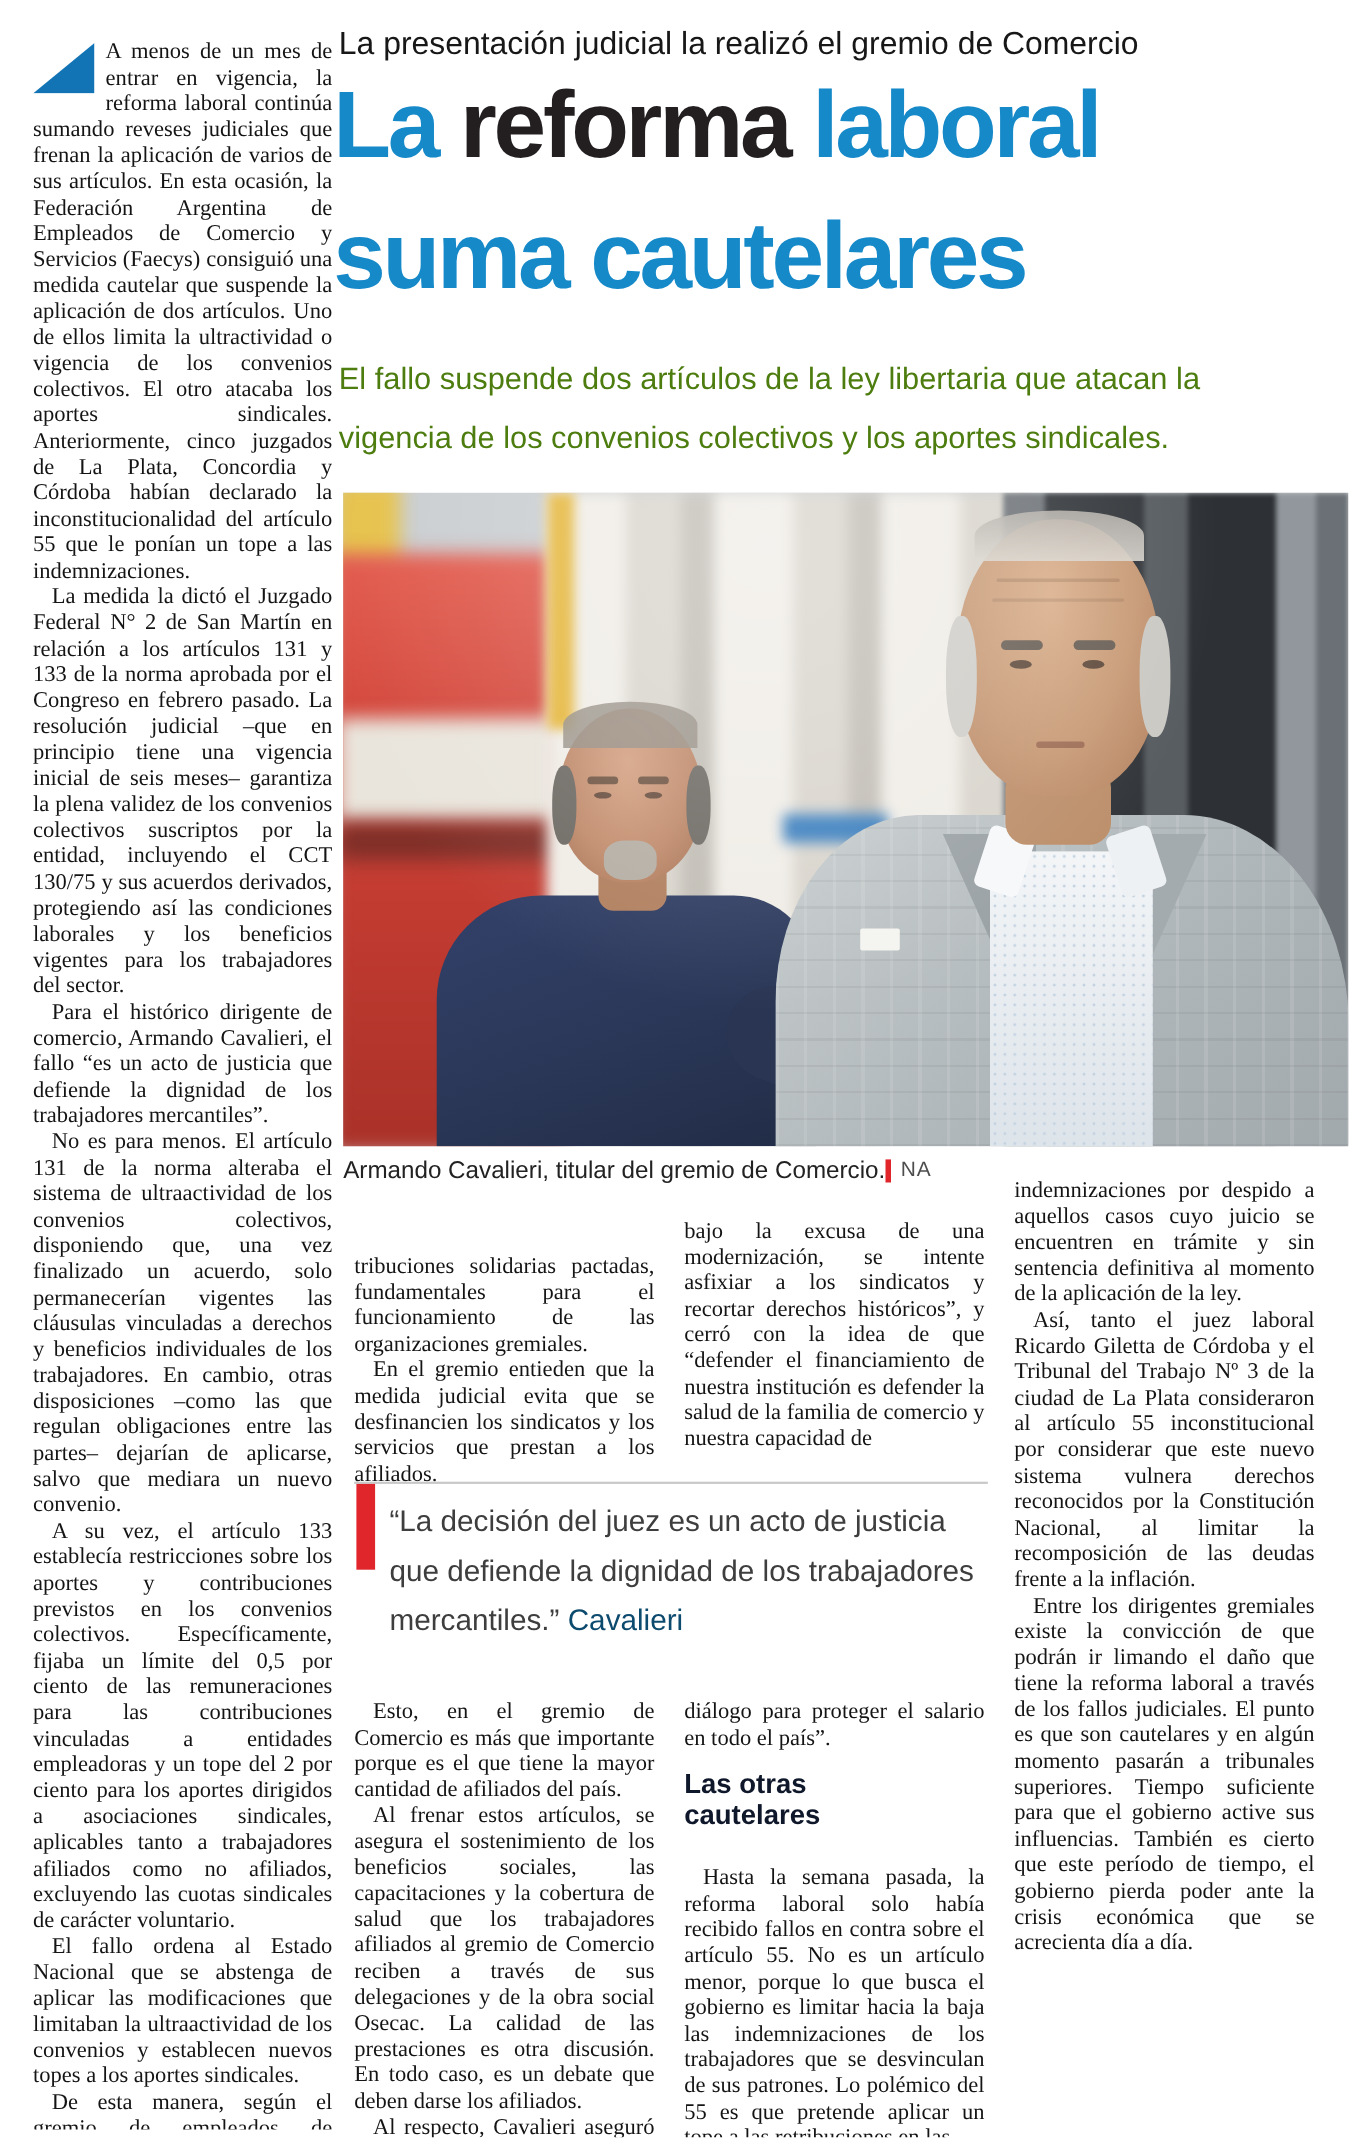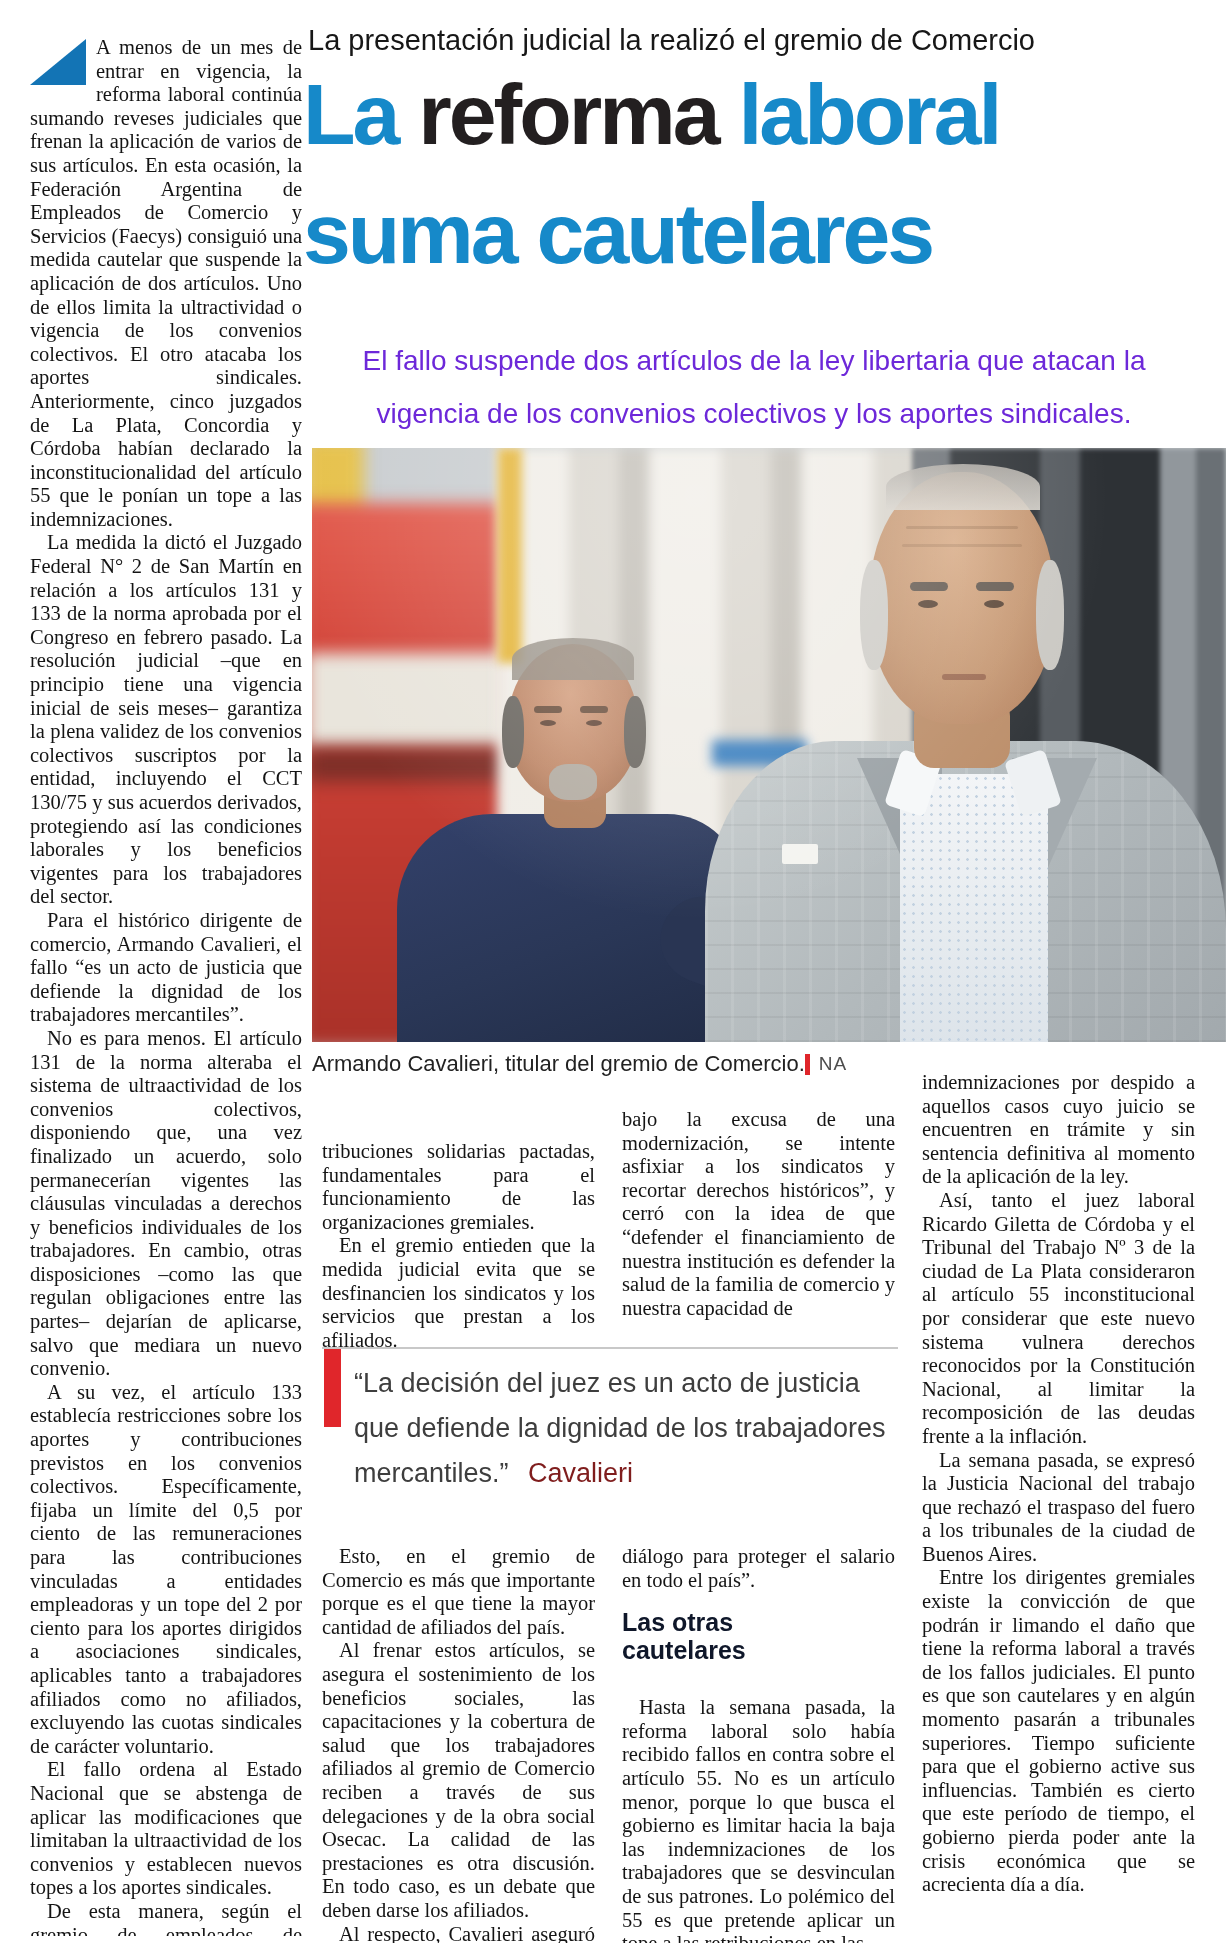--- a/index.html
+++ b/index.html
@@ -12,22 +12,22 @@
   .indent{text-indent:17px;}
   .tri{float:left;width:56px;height:46px;margin:3px 10px 2px 0;background:#1374b5;
        clip-path:polygon(100% 0,100% 100%,0 100%);}
 
   
   .kicker{position:absolute;left:308px;top:24px;font-family:"Liberation Sans","DejaVu Sans",sans-serif;
           font-size:29px;color:#171717;}
   .headline{position:absolute;left:303px;top:55px;margin:0;font-family:"Liberation Sans","DejaVu Sans",sans-serif;
             font-size:86px;line-height:119px;font-weight:700;letter-spacing:-3px;color:#231f20;white-space:nowrap;}
   .hl-blue{color:#1689c9;}
-  .subhead{position:absolute;left:308px;top:318px;width:860px;margin:16px;
-           font-family:"Liberation Sans","DejaVu Sans",sans-serif;font-size:28px;line-height:53px;color:#6d28d9;text-align:center;}
+  .subhead{position:absolute;left:308px;top:318px;width:860px;margin:0;
+           font-family:"Liberation Sans","DejaVu Sans",sans-serif;font-size:28px;line-height:53px;color:#4d7c0f;}
 
   
   .photo{position:absolute;left:312px;top:448px;width:914px;height:594px;overflow:hidden;background:#c9cdd0;}
   .photo *{position:absolute;}
   .ph-yellow{left:-8px;top:-10px;width:60px;height:80px;background:#e6c14a;filter:blur(8px);}
   .ph-bus{left:-12px;top:55px;width:215px;height:545px;
           background:linear-gradient(180deg,#e25a4c 0%,#d2453a 30%,#c03a30 62%,#a93128 100%);filter:blur(8px);}
   .ph-bus-band{left:-6px;top:205px;width:205px;height:95px;background:#e9e5dc;filter:blur(8px);}
   .ph-bus-dark{left:-6px;top:300px;width:205px;height:34px;background:#7e2f28;filter:blur(9px);}
   .ph-mid{left:185px;top:0;width:440px;height:594px;
@@ -91,21 +91,21 @@
   .caption{font-size:22px;color:#222222;}
   .credit{display:flex;align-items:center;gap:9px;}
   .credit-bar{width:5px;height:21px;background:#e0262b;}
   .credit-txt{font-size:19px;color:#4d4d4d;letter-spacing:1px;}
 
   
   .pullquote{position:absolute;left:322px;top:1347px;width:576px;height:170px;border-top:2px solid #c8c8c8;}
   .pq-bar{position:absolute;left:2px;top:0;width:17px;height:78px;background:#e0262b;}
   .pq-text{margin:12px 0 0 32px;font-family:"Liberation Sans","DejaVu Sans",sans-serif;
            font-size:27px;line-height:45px;color:#3e3e3e;}
-  .pq-attr{color:#7f1d1d;margin-left:12px;}
+  .pq-attr{color:#0c4a6e;}
 
   
   .sec-head{margin:16px 0 32px 0;font-family:"Liberation Sans","DejaVu Sans",sans-serif;
             font-size:25px;line-height:28px;font-weight:700;color:#0f172a;white-space:pre-line;}
 </style>
 </head>
 <body>
 
 <div class="page">
 
@@ -183,21 +183,20 @@
     <p class="indent">En el gremio entieden que la medida judicial evita que se desfinancien los sindicatos y los servicios que prestan a los afiliados.</p>
   </div>
 
   <div class="ncol" style="left:622px;top:1108px;width:273px;height:265px;">
     <p>bajo la excusa de una modernización, se intente asfixiar a los sindicatos y recortar derechos históricos”, y cerró con la idea de que “defender el financiamiento de nuestra institución es defender la salud de la familia de comercio y nuestra capacidad de</p>
   </div>
 
   <div class="ncol" style="left:922px;top:1071px;width:273px;height:835px;">
     <p>indemnizaciones por despido a aquellos casos cuyo juicio se encuentren en trámite y sin sentencia definitiva al momento de la aplicación de la ley.</p>
     <p class="indent">Así, tanto el juez laboral Ricardo Giletta de Córdoba y el Tribunal del Trabajo Nº 3 de la ciudad de La Plata consideraron al artículo 55 inconstitucional por considerar que este nuevo sistema vulnera derechos reconocidos por la Constitución Nacional, al limitar la recomposición de las deudas frente a la inflación.</p>
-    <p class="indent">La semana pasada, se expresó la Justicia Nacional del trabajo que rechazó el traspaso del fuero a los tribunales de la ciudad de Buenos Aires.</p>
     <p class="indent">Entre los dirigentes gremiales existe la convicción de que podrán ir limando el daño que tiene la reforma laboral a través de los fallos judiciales. El punto es que son cautelares y en algún momento pasarán a tribunales superiores. Tiempo suficiente para que el gobierno active sus influencias. También es cierto que este período de tiempo, el gobierno pierda poder ante la crisis económica que se acrecienta día a día.</p>
   </div>
 
   <div class="pullquote">
     <div class="pq-bar"></div>
     <p class="pq-text"><span>“La decisión del juez es un acto de justicia que defiende la dignidad de los trabajadores mercantiles.”</span>
       <span class="pq-attr">Cavalieri</span>
     </p>
   </div>
 

